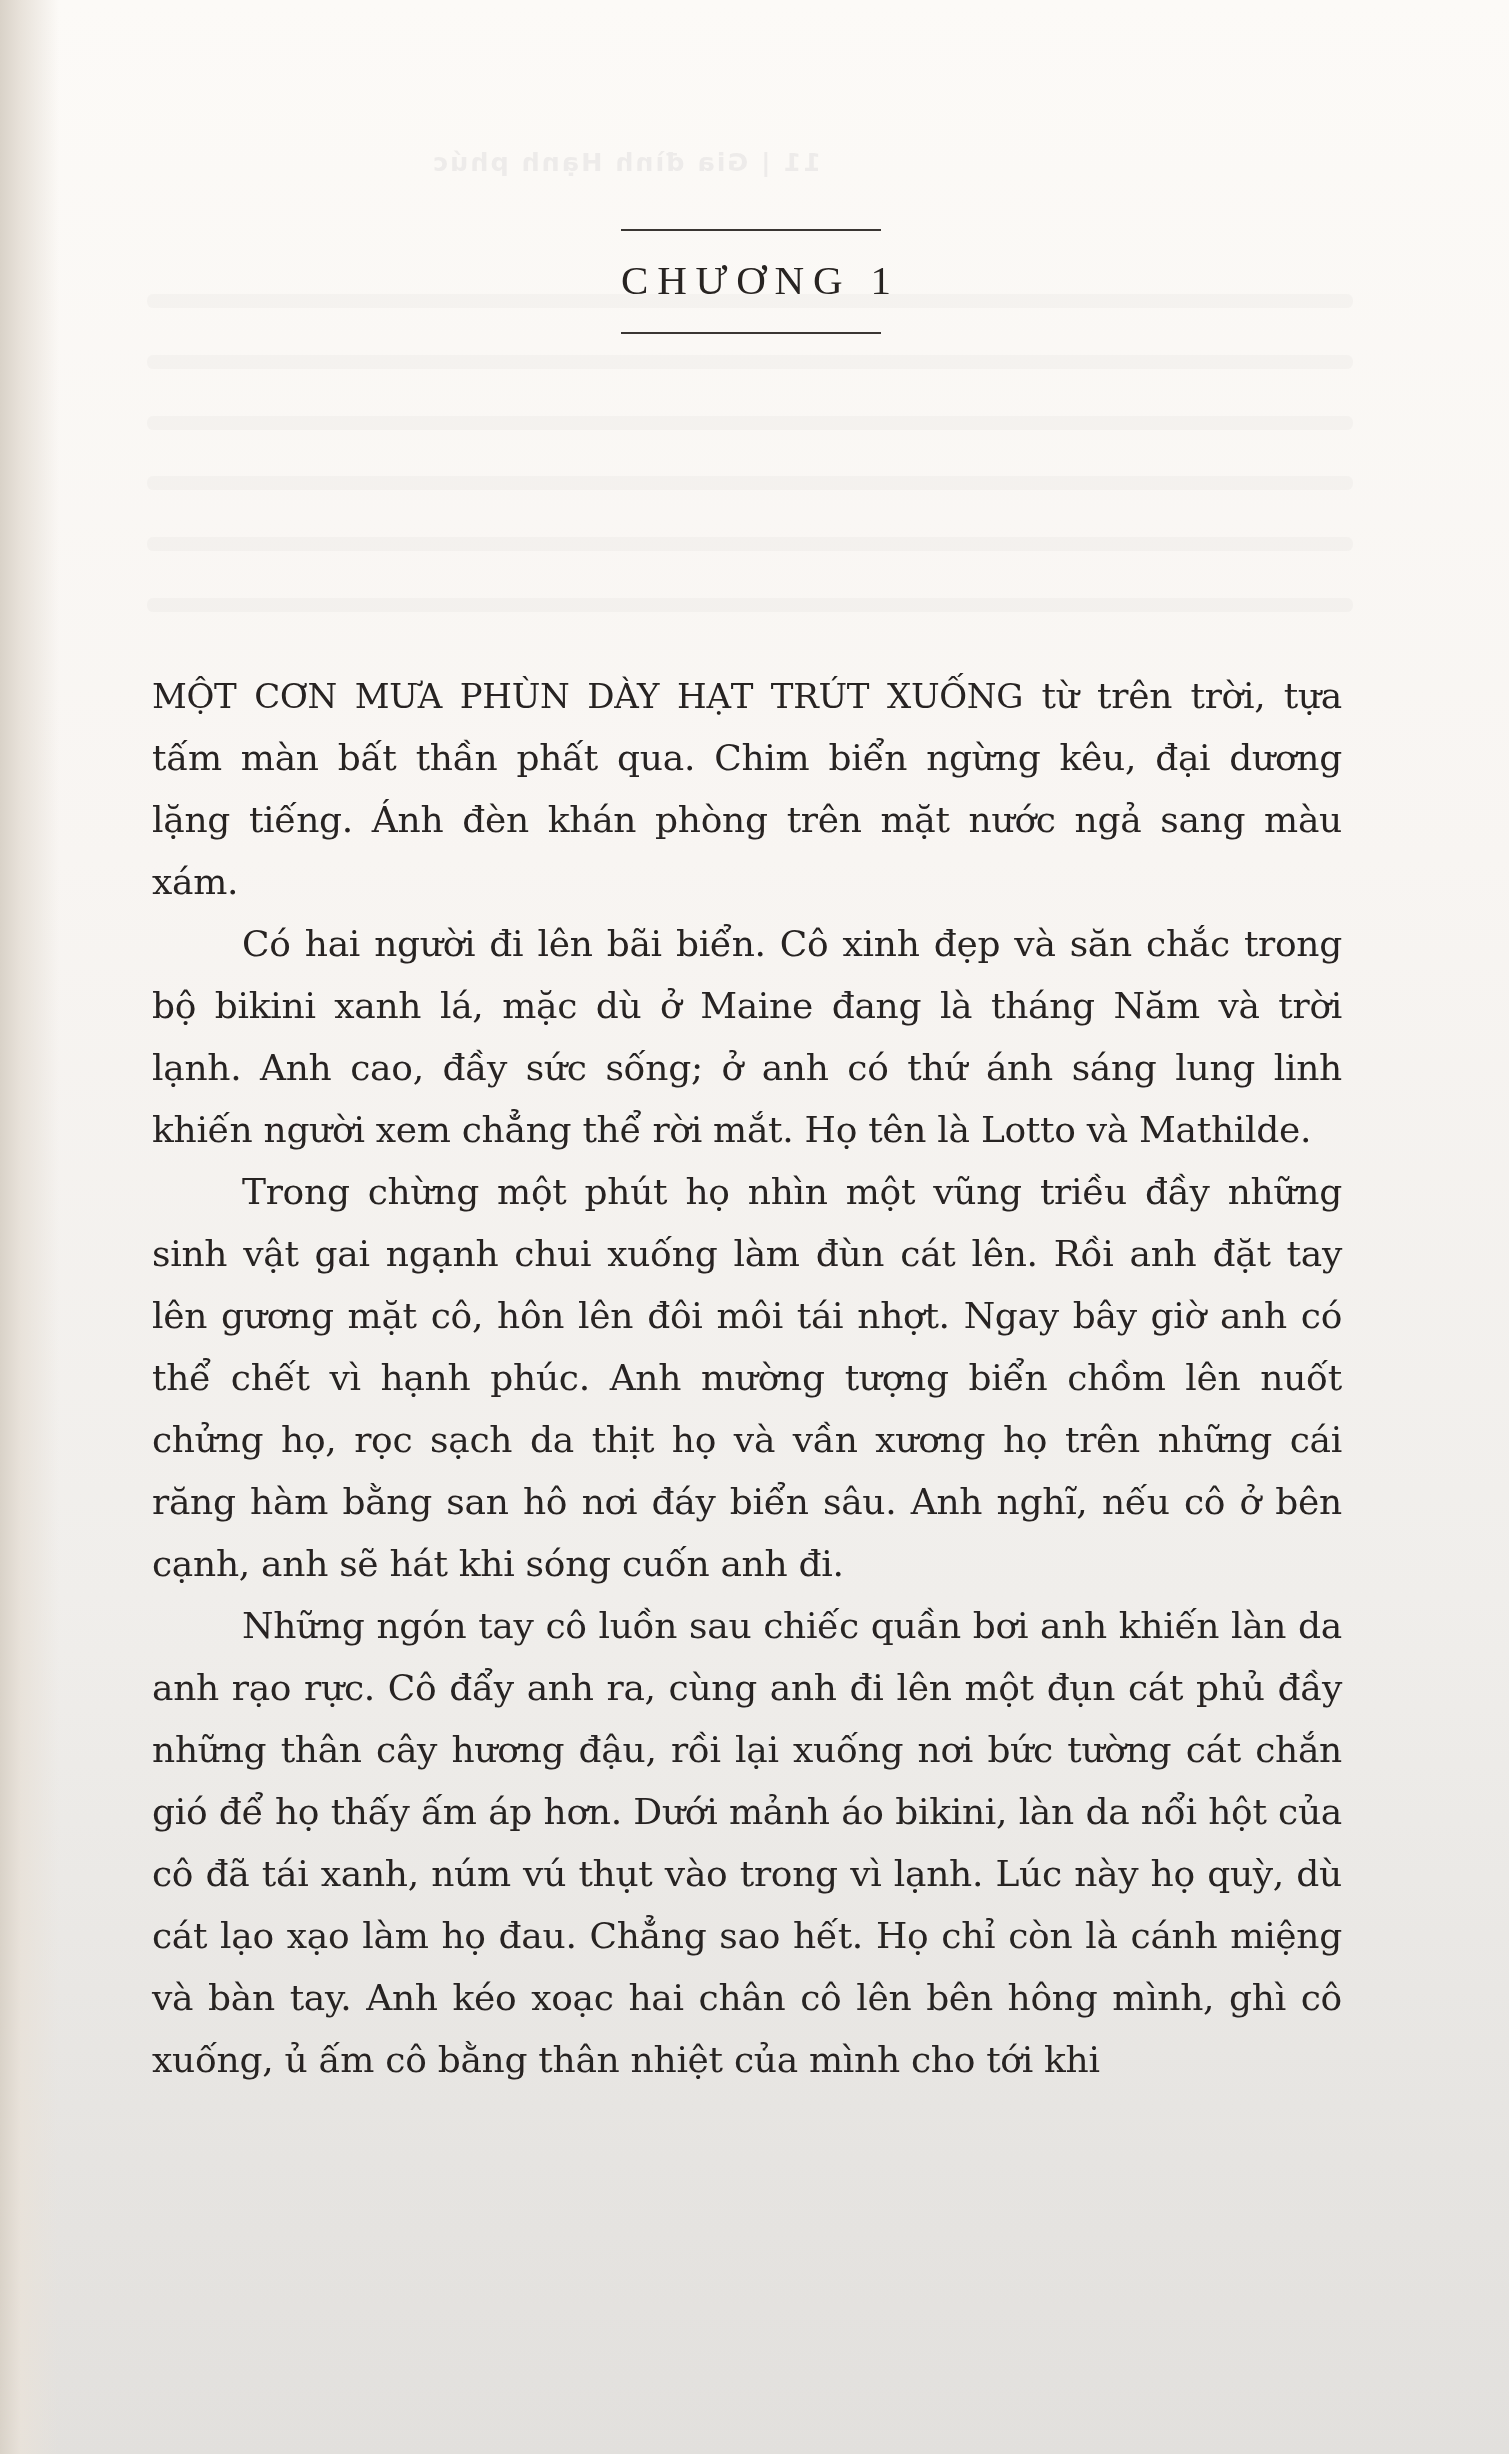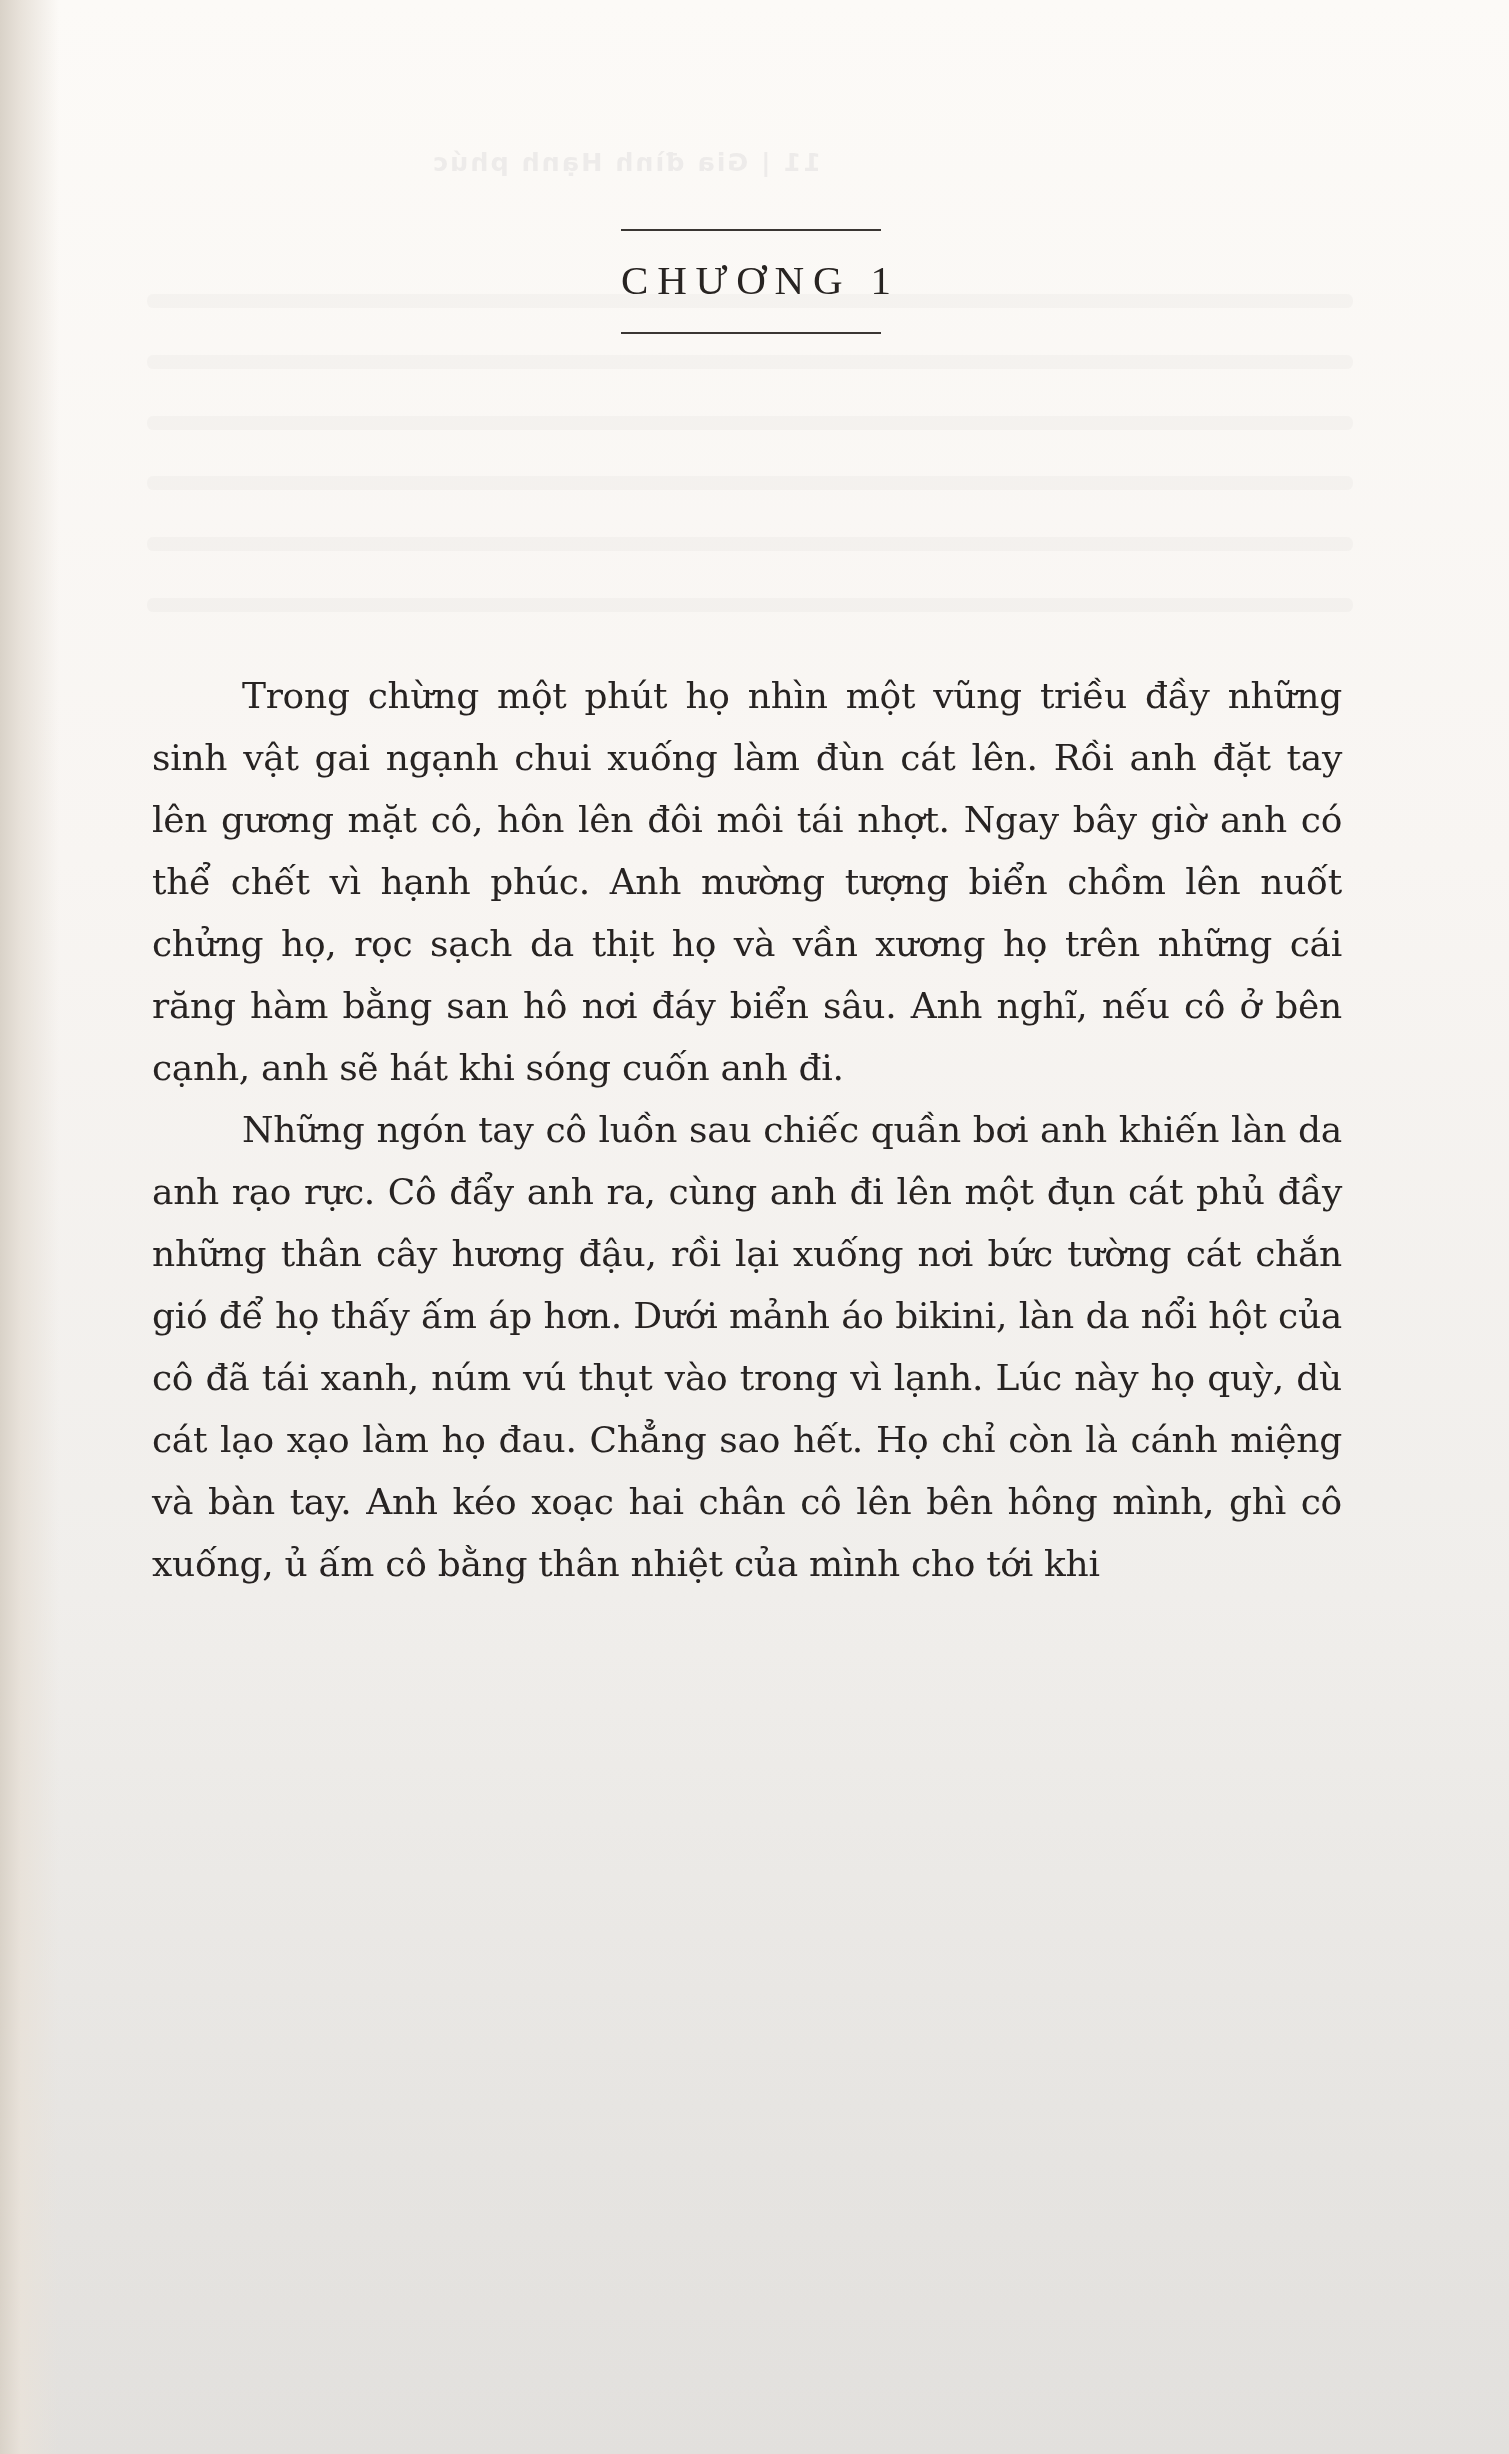--- a/index.html
+++ b/index.html
@@ -105,16 +105,18 @@
   <div class="ghost-line" style="top:598px;"></div>
 </div>
 
 <div class="chapter-heading">
   <div class="rule"></div>
   <div class="chapter-title">CHƯƠNG 1</div>
   <div class="rule"></div>
 </div>
 
 <div class="body-text">
+  <p class="first"><span class="smallcaps">MỘT CƠN MƯA PHÙN DÀY HẠT TRÚT XUỐNG</span><span> từ trên trời, tựa tấm màn bất thần phất qua. Chim biển ngừng kêu, đại dương lặng tiếng. Ánh đèn khán phòng trên mặt nước ngả sang màu xám.</span></p>
+  <p>Có hai người đi lên bãi biển. Cô xinh đẹp và săn chắc trong bộ bikini xanh lá, mặc dù ở Maine đang là tháng Năm và trời lạnh. Anh cao, đầy sức sống; ở anh có thứ ánh sáng lung linh khiến người xem chẳng thể rời mắt. Họ tên là Lotto và Mathilde.</p>
   <p>Trong chừng một phút họ nhìn một vũng triều đầy những sinh vật gai ngạnh chui xuống làm đùn cát lên. Rồi anh đặt tay lên gương mặt cô, hôn lên đôi môi tái nhợt. Ngay bây giờ anh có thể chết vì hạnh phúc. Anh mường tượng biển chồm lên nuốt chửng họ, rọc sạch da thịt họ và vần xương họ trên những cái răng hàm bằng san hô nơi đáy biển sâu. Anh nghĩ, nếu cô ở bên cạnh, anh sẽ hát khi sóng cuốn anh đi.</p>
   <p>Những ngón tay cô luồn sau chiếc quần bơi anh khiến làn da anh rạo rực. Cô đẩy anh ra, cùng anh đi lên một đụn cát phủ đầy những thân cây hương đậu, rồi lại xuống nơi bức tường cát chắn gió để họ thấy ấm áp hơn. Dưới mảnh áo bikini, làn da nổi hột của cô đã tái xanh, núm vú thụt vào trong vì lạnh. Lúc này họ quỳ, dù cát lạo xạo làm họ đau. Chẳng sao hết. Họ chỉ còn là cánh miệng và bàn tay. Anh kéo xoạc hai chân cô lên bên hông mình, ghì cô xuống, ủ ấm cô bằng thân nhiệt của mình cho tới khi</p>
 </div>
 
 
 </body></html>

